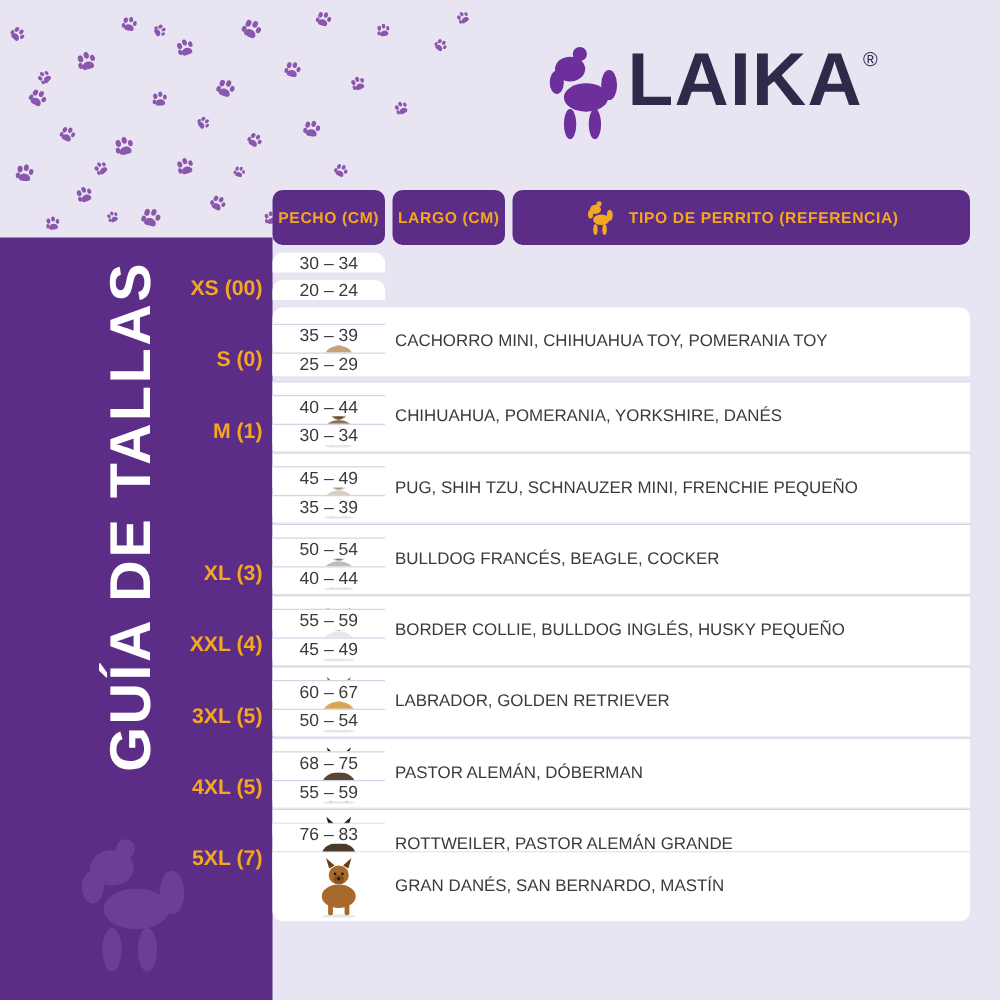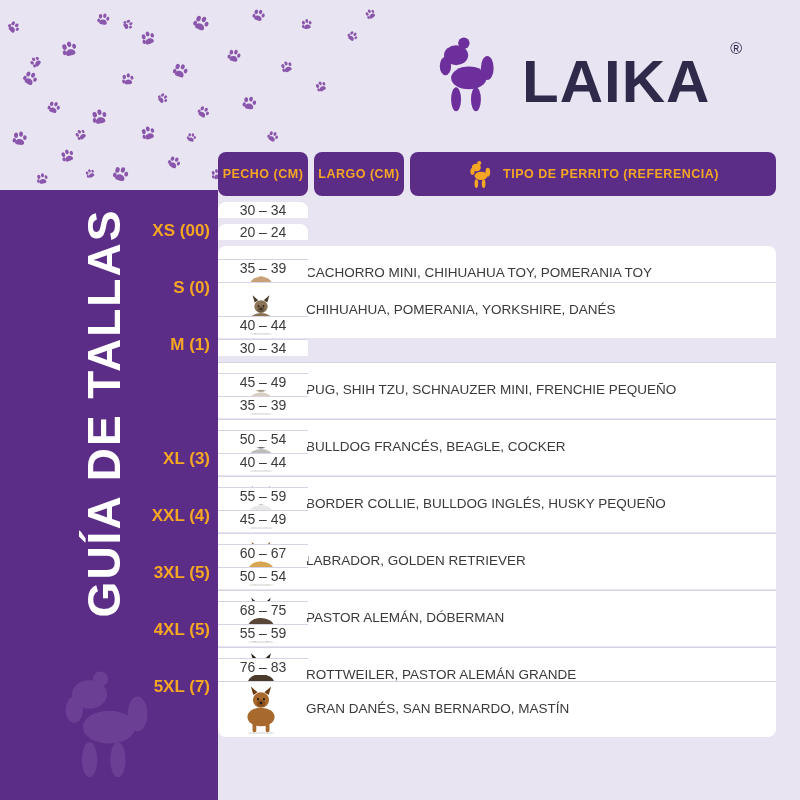--- a/index.html
+++ b/index.html
@@ -60,22 +60,22 @@
     width: 110px;
     height: 120px;
     opacity: .35;
   }
 
   
   .logo-wrap {
     position: absolute;
     left: 430px; top: 34px;
     display: flex;
-    align-items: flex-end;
-    gap: 20px;
+    align-items: flex-start;
+    gap: 0;
   }
   .logo-mark { width: 72px; height: 78px; }
   .logo-text {
     font-size: 60px;
     font-weight: 700;
     color: #2f2a4a;
     letter-spacing: 1px;
     line-height: 1;
     font-family: "Liberation Sans", sans-serif;
   }
@@ -143,21 +143,21 @@
     font-size: 14px;
     display: flex;
     align-items: center;
     justify-content: center;
     border-top: 1px solid #d8d2e6;
   }
   .c-pecho, .c-largo { width: 90px; }
   .c-tipo {
     flex: 1;
     justify-content: flex-start;
-    padding-left: 12px;
+    padding-left: 22px;
     gap: 14px;
   }
   .c-tipo .dog-img { width: 62px; height: 52px; flex: 0 0 62px; }
   .c-tipo .desc {
     font-size: 13.5px;
     line-height: 1.25;
     color: #3a3a3a;
     text-align: left;
   }
   .rows .row:first-child .cell { border-top: none; }
@@ -555,20 +555,21 @@
                   </g>
                 </svg></span>
               <span class="desc">CACHORRO MINI, CHIHUAHUA TOY, POMERANIA TOY</span>
             </div>
           </div>
         </div>
         <div class="row">
           <div class="row-inner">
             <div class="size-cell">S (0)</div>
             <div class="cell c-pecho">35 – 39</div>
+            <div class="cell c-largo">25 – 29</div>
             <div class="cell c-tipo">
               <span><svg class="dog-img" viewBox="0 0 70 60">
                   <g transform="translate(35,58) scale(0.81) translate(-35,-58)">
                     <ellipse cx="35" cy="40" rx="16" ry="11" fill="#8b7355"></ellipse>
                     <ellipse cx="35" cy="20" rx="9.5" ry="9" fill="#8b7355"></ellipse>
                     <path d="M26 14 L23 4 L31 11 Z" fill="#4a3a28"></path>
                     <path d="M44 14 L47 4 L39 11 Z" fill="#4a3a28"></path>
                     <ellipse cx="35" cy="24" rx="5" ry="4" fill="#4a3a28" opacity=".55"></ellipse>
                     <circle cx="31.5" cy="19" r="1.3" fill="#221c16"></circle>
                     <circle cx="38.5" cy="19" r="1.3" fill="#221c16"></circle>

